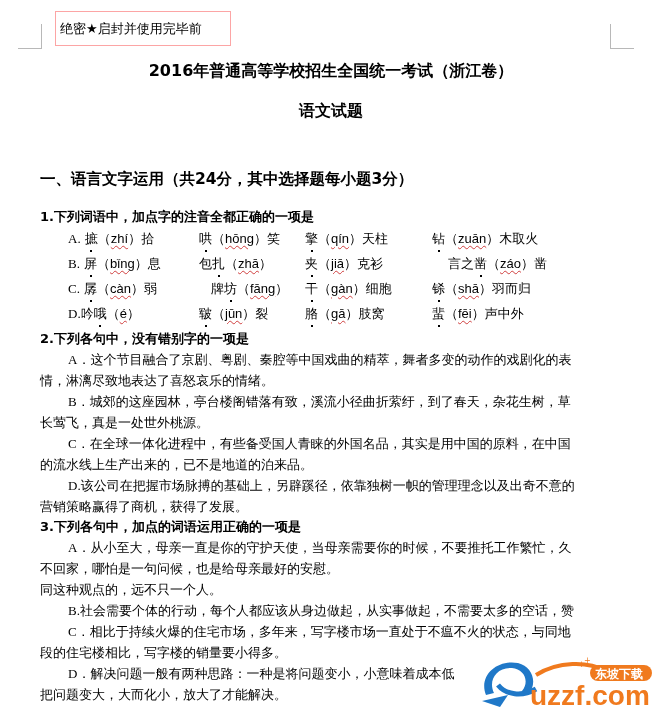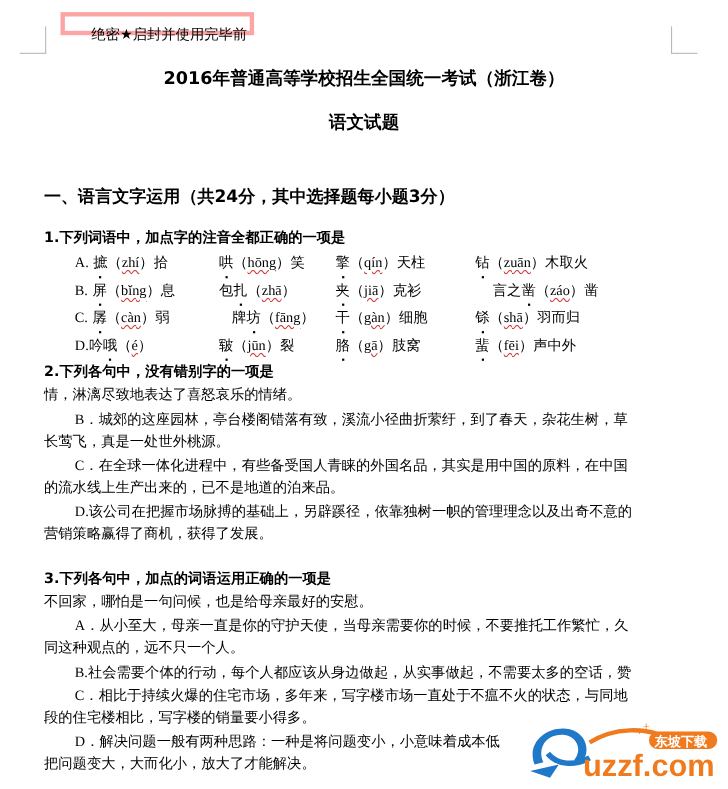--- a/index.html
+++ b/index.html
@@ -6,35 +6,35 @@
   body {
     width: 662px; height: 717px; overflow: hidden; position: relative;
     background: #ffffff; color: #000;
     font-family: "DejaVu Sans", "Liberation Sans", sans-serif;
   }
   .abs { position: absolute; }
   .corner-l { left: 18px; top: 24px; width: 23px; height: 24px;
     border-right: 1px solid #b8b8b8; border-bottom: 1px solid #b8b8b8; }
   .corner-r { left: 610px; top: 24px; width: 23px; height: 24px;
     border-left: 1px solid #b8b8b8; border-bottom: 1px solid #b8b8b8; }
-  .secret-box { left: 55px; top: 11px; width: 176px; height: 21px;
-    border: 4px solid #fca5a5; box-sizing: border-box;
-    font-size: 13px; line-height: 33px; padding-left: 24px; white-space: nowrap; }
+  .secret-box { left: 55px; top: 11px; width: 176px; height: 35px;
+    border: 1px solid #fca5a5; box-sizing: border-box;
+    font-size: 13px; line-height: 33px; padding-left: 4px; white-space: nowrap; }
   .title { left: 0; width: 662px; text-align: center; font-weight: bold; white-space: nowrap; }
   .t1 { top: 60px; font-size: 16px; line-height: 22px; }
   .t2 { top: 100px; font-size: 16px; line-height: 22px; }
   .sec { left: 40px; top: 168px; font-size: 15.5px; font-weight: bold; line-height: 22px; white-space: nowrap; }
   .qh { left: 40px; font-size: 13px; font-weight: bold; line-height: 18px; white-space: nowrap; }
   .opt-row { left: 68px; font-size: 13px; line-height: 18px; white-space: nowrap; height: 18px; width: 560px; }
   .opt-row span.cell { position: absolute; top: 0; }
   .dot { position: relative; display: inline-block; }
   .dot::after { content: ""; position: absolute; left: 50%; bottom: -4px; width: 2px; height: 2px;
     margin-left: -1px; background: #000; }
   .py { color: #000; text-decoration: underline wavy #d04040; text-decoration-thickness: 1px;
-    text-underline-offset: 2px; font-family: Liberation Serif, serif; }
+    text-underline-offset: 2px; font-family: Liberation Sans, sans-serif; }
   .para { left: 40px; width: 570px; font-size: 13px; line-height: 21px; }
   .para .ln { display: block; white-space: nowrap; height: 21px; }
   .para .ln.indent { padding-left: 28px; }
   .lbl { font-family: "Liberation Serif", serif; }
   .watermark { left: 478px; top: 655px; width: 180px; height: 56px; }
 </style>
 </head>
 <body>
 
 <div class="abs corner-l"></div>
@@ -73,33 +73,34 @@
     <div class="abs opt-row" style="top: 305px;">
       <span class="cell" style="left: 0px;"><span class="lbl">D.</span><span>吟</span><span class="dot">哦</span>（<span class="py">é</span>）<span></span></span>
       <span class="cell" style="left: 131px;"><span></span><span class="dot">皲</span>（<span class="py">jūn</span>）<span>裂</span></span>
       <span class="cell" style="left: 237px;"><span></span><span class="dot">胳</span>（<span class="py">gā</span>）<span>肢窝</span></span>
       <span class="cell" style="left: 364px;"><span></span><span class="dot">蜚</span>（<span class="py">fēi</span>）<span>声中外</span></span>
     </div>
   </div>
 
 <div class="abs qh" style="top:330px;">2.下列各句中，没有错别字的一项是</div>
 <div class="abs para" style="top:349px;" id="q2-paras">
+    <span class="ln indent"><span class="lbl">A．</span><span>这个节目融合了京剧、粤剧、秦腔等中国戏曲的精萃，舞者多变的动作的戏剧化的表</span></span>
     <span class="ln">情，淋漓尽致地表达了喜怒哀乐的情绪。</span>
     <span class="ln indent"><span class="lbl">B．</span><span>城郊的这座园林，亭台楼阁错落有致，溪流小径曲折萦纡，到了春天，杂花生树，草</span></span>
     <span class="ln">长莺飞，真是一处世外桃源。</span>
     <span class="ln indent"><span class="lbl">C．</span><span>在全球一体化进程中，有些备受国人青睐的外国名品，其实是用中国的原料，在中国</span></span>
     <span class="ln">的流水线上生产出来的，已不是地道的泊来品。</span>
     <span class="ln indent"><span class="lbl">D.</span><span>该公司在把握市场脉搏的基础上，另辟蹊径，依靠独树一帜的管理理念以及出奇不意的</span></span>
     <span class="ln">营销策略赢得了商机，获得了发展。</span>
   </div>
 
 <div class="abs qh" style="top:518px;">3.下列各句中，加点的词语运用正确的一项是</div>
 <div class="abs para" style="top:537px;" id="q3-paras">
+    <span class="ln indent"><span class="lbl">A．</span><span>从小至大，母亲一直是你的守护天使，当母亲需要你的时候，不要推托工作繁忙，久</span></span>
     <span class="ln">不回家，哪怕是一句问候，也是给母亲最好的安慰。</span>
-    <span class="ln indent"><span class="lbl">A．</span><span>从小至大，母亲一直是你的守护天使，当母亲需要你的时候，不要推托工作繁忙，久</span></span>
     <span class="ln">同这种观点的，远不只一个人。</span>
     <span class="ln indent"><span class="lbl">B.</span><span>社会需要个体的行动，每个人都应该从身边做起，从实事做起，不需要太多的空话，赞</span></span>
     <span class="ln indent"><span class="lbl">C．</span><span>相比于持续火爆的住宅市场，多年来，写字楼市场一直处于不瘟不火的状态，与同地</span></span>
     <span class="ln">段的住宅楼相比，写字楼的销量要小得多。</span>
     <span class="ln indent"><span class="lbl">D．</span><span>解决问题一般有两种思路：一种是将问题变小，小意味着成本低</span></span>
     <span class="ln">把问题变大，大而化小，放大了才能解决。</span>
   </div>
 
 <div class="abs watermark">
   <svg width="180" height="56" viewBox="0 0 180 56">

